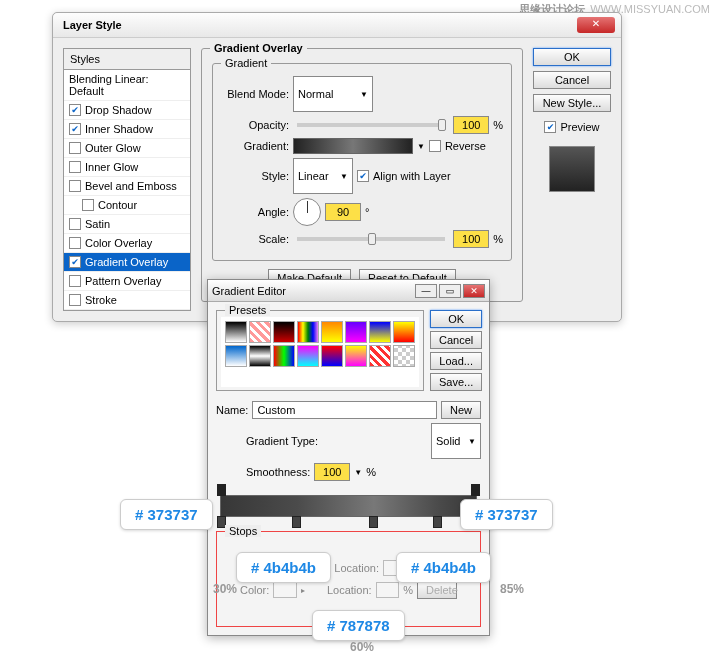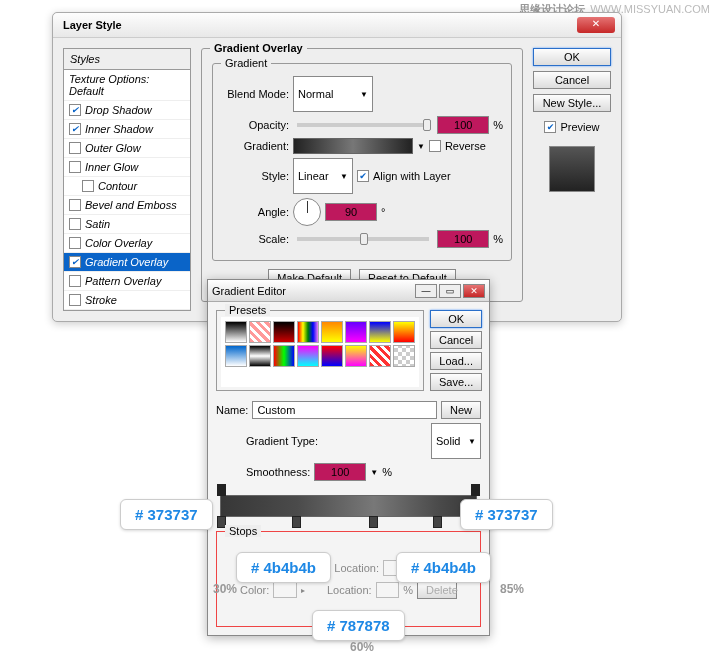--- a/index.html
+++ b/index.html
@@ -3,40 +3,40 @@
 <meta charset="utf-8">
 <style>
 * { box-sizing: border-box; font-family: Tahoma, Arial, sans-serif; font-size: 11px; }
 body { margin: 0; background: #fff; width: 720px; height: 662px; position: relative; overflow: hidden; }
 .watermark { position: absolute; top: 2px; right: 10px; color: #bbb; font-size: 10px; }
 .watermark b { color: #999; font-weight: bold; margin-right: 5px; }
 .dialog { position: absolute; left: 52px; top: 12px; width: 570px; background: #eee; border: 1px solid #aaa; border-radius: 5px; box-shadow: 0 2px 8px rgba(0,0,0,0.2); }
 .dialog-title { padding: 6px 10px; font-weight: bold; background: linear-gradient(#fdfdfd,#e8e8e8); border-bottom: 1px solid #ccc; border-radius: 5px 5px 0 0; }
 .dialog-close { position: absolute; right: 6px; top: 4px; width: 38px; height: 16px; background: linear-gradient(#e57373,#c62828); border-radius: 3px; color: #fff; text-align: center; line-height: 14px; font-size: 10px; }
 .dialog-body { display: flex; padding: 10px; gap: 10px; }
-.styles-col { width: 128px; font-style: italic; }
+.styles-col { width: 128px; }
 .styles-box { border: 1px solid #999; background: #fff; }
 .styles-head { padding: 4px 6px; border-bottom: 1px solid #999; background: #eee; }
 .styles-list { }
 .style-item { display: flex; align-items: center; padding: 3px 5px; gap: 4px; border-bottom: 1px solid #eee; }
 .style-item.indent { padding-left: 18px; }
 .style-item.selected { background: #0a64c8; color: #fff; }
 .chk { width: 12px; height: 12px; border: 1px solid #888; background: #fff; display: inline-flex; align-items: center; justify-content: center; font-size: 9px; color: #0a64c8; flex-shrink:0; }
 .main-col { flex: 1; }
 .fieldset { border: 1px solid #999; border-radius: 3px; padding: 8px 10px 10px; margin-bottom: 8px; position:relative; }
 .fieldset-legend { position: absolute; top: -7px; left: 8px; background: #eee; padding: 0 4px; font-weight: bold; }
 .subfieldset { border: 1px solid #999; border-radius: 3px; padding: 8px; position: relative; margin-top: 6px; }
 .subfieldset .fieldset-legend { font-weight: normal; }
 .row { display: flex; align-items: center; margin: 4px 0; gap: 4px; }
 .row .lbl { width: 68px; text-align: right; }
 .select { border: 1px solid #888; background: #fff; padding: 17px 4px; height: 18px; display: inline-flex; align-items: center; min-width: 80px; justify-content: space-between; }
 .arrow-down { font-size: 8px; }
 .slider { flex: 1; height: 4px; background: #ccc; position: relative; margin: 0 4px; }
 .slider .thumb { position: absolute; top: -4px; width: 8px; height: 12px; background: #eee; border: 1px solid #888; border-radius: 2px; }
-.numbox { border: 1px solid #888; background: #be185d; width: 52px; height: 18px; text-align: center; line-height: 16px; }
+.numbox { border: 1px solid #888; background: #fde047; width: 36px; height: 18px; text-align: center; line-height: 16px; }
 .grad-swatch { width: 120px; height: 16px; border: 1px solid #666; background: linear-gradient(90deg,#222,#777,#222); }
 .angle-dial { width: 28px; height: 28px; border: 1px solid #888; border-radius: 50%; background: #fff; position: relative; }
 .angle-dial::after { content: ""; position: absolute; left: 50%; top: 2px; width: 1px; height: 12px; background: #333; }
 .btn { border: 1px solid #888; background: linear-gradient(#fdfdfd,#ddd); padding: 2px 8px; border-radius: 0; min-width: 60px; text-align: center; cursor: default; }
 .btn.default { border: 1px solid #2a6fc9; box-shadow: 0 0 2px #5aa0ff; }
 .right-col { width: 78px; display: flex; flex-direction: column; align-items: stretch; gap: 5px; }
 .preview-box { width: 46px; height: 46px; border: 1px solid #888; background: linear-gradient(#555,#222); margin: 4px auto; }
 .ge-window { position: absolute; left: 207px; top: 279px; width: 283px; background: #f4f4f4; border: 1px solid #888; box-shadow: 0 2px 10px rgba(0,0,0,0.3); }
 .ge-titlebar { height: 22px; background: linear-gradient(#fff,#ddd); display: flex; align-items: center; justify-content: space-between; padding: 0 4px; border-bottom: 1px solid #aaa; }
 .win-btns { display: flex; gap: 2px; }
@@ -66,45 +66,45 @@
 
 <div class="dialog">
   <div class="dialog-title">Layer Style</div>
   <div class="dialog-close">✕</div>
   <div class="dialog-body">
     <div class="styles-col">
       <div class="styles-box">
         <div class="styles-head">Styles</div>
         <div class="styles-list">
           <div class="style-item">
-              <span>Texture Options: Default</span>
+              <span>Blending Linear: Default</span>
             </div>
           <div class="style-item">
               <span class="chk">✔</span>
               <span>Drop Shadow</span>
             </div>
           <div class="style-item">
               <span class="chk">✔</span>
               <span>Inner Shadow</span>
             </div>
           <div class="style-item">
               <span class="chk"></span>
               <span>Outer Glow</span>
             </div>
           <div class="style-item">
               <span class="chk"></span>
               <span>Inner Glow</span>
             </div>
+          <div class="style-item">
+              <span class="chk"></span>
+              <span>Bevel and Emboss</span>
+            </div>
           <div class="style-item indent">
               <span class="chk"></span>
               <span>Contour</span>
-            </div>
-          <div class="style-item">
-              <span class="chk"></span>
-              <span>Bevel and Emboss</span>
             </div>
           <div class="style-item">
               <span class="chk"></span>
               <span>Satin</span>
             </div>
           <div class="style-item">
               <span class="chk"></span>
               <span>Color Overlay</span>
             </div>
           <div class="style-item selected">

